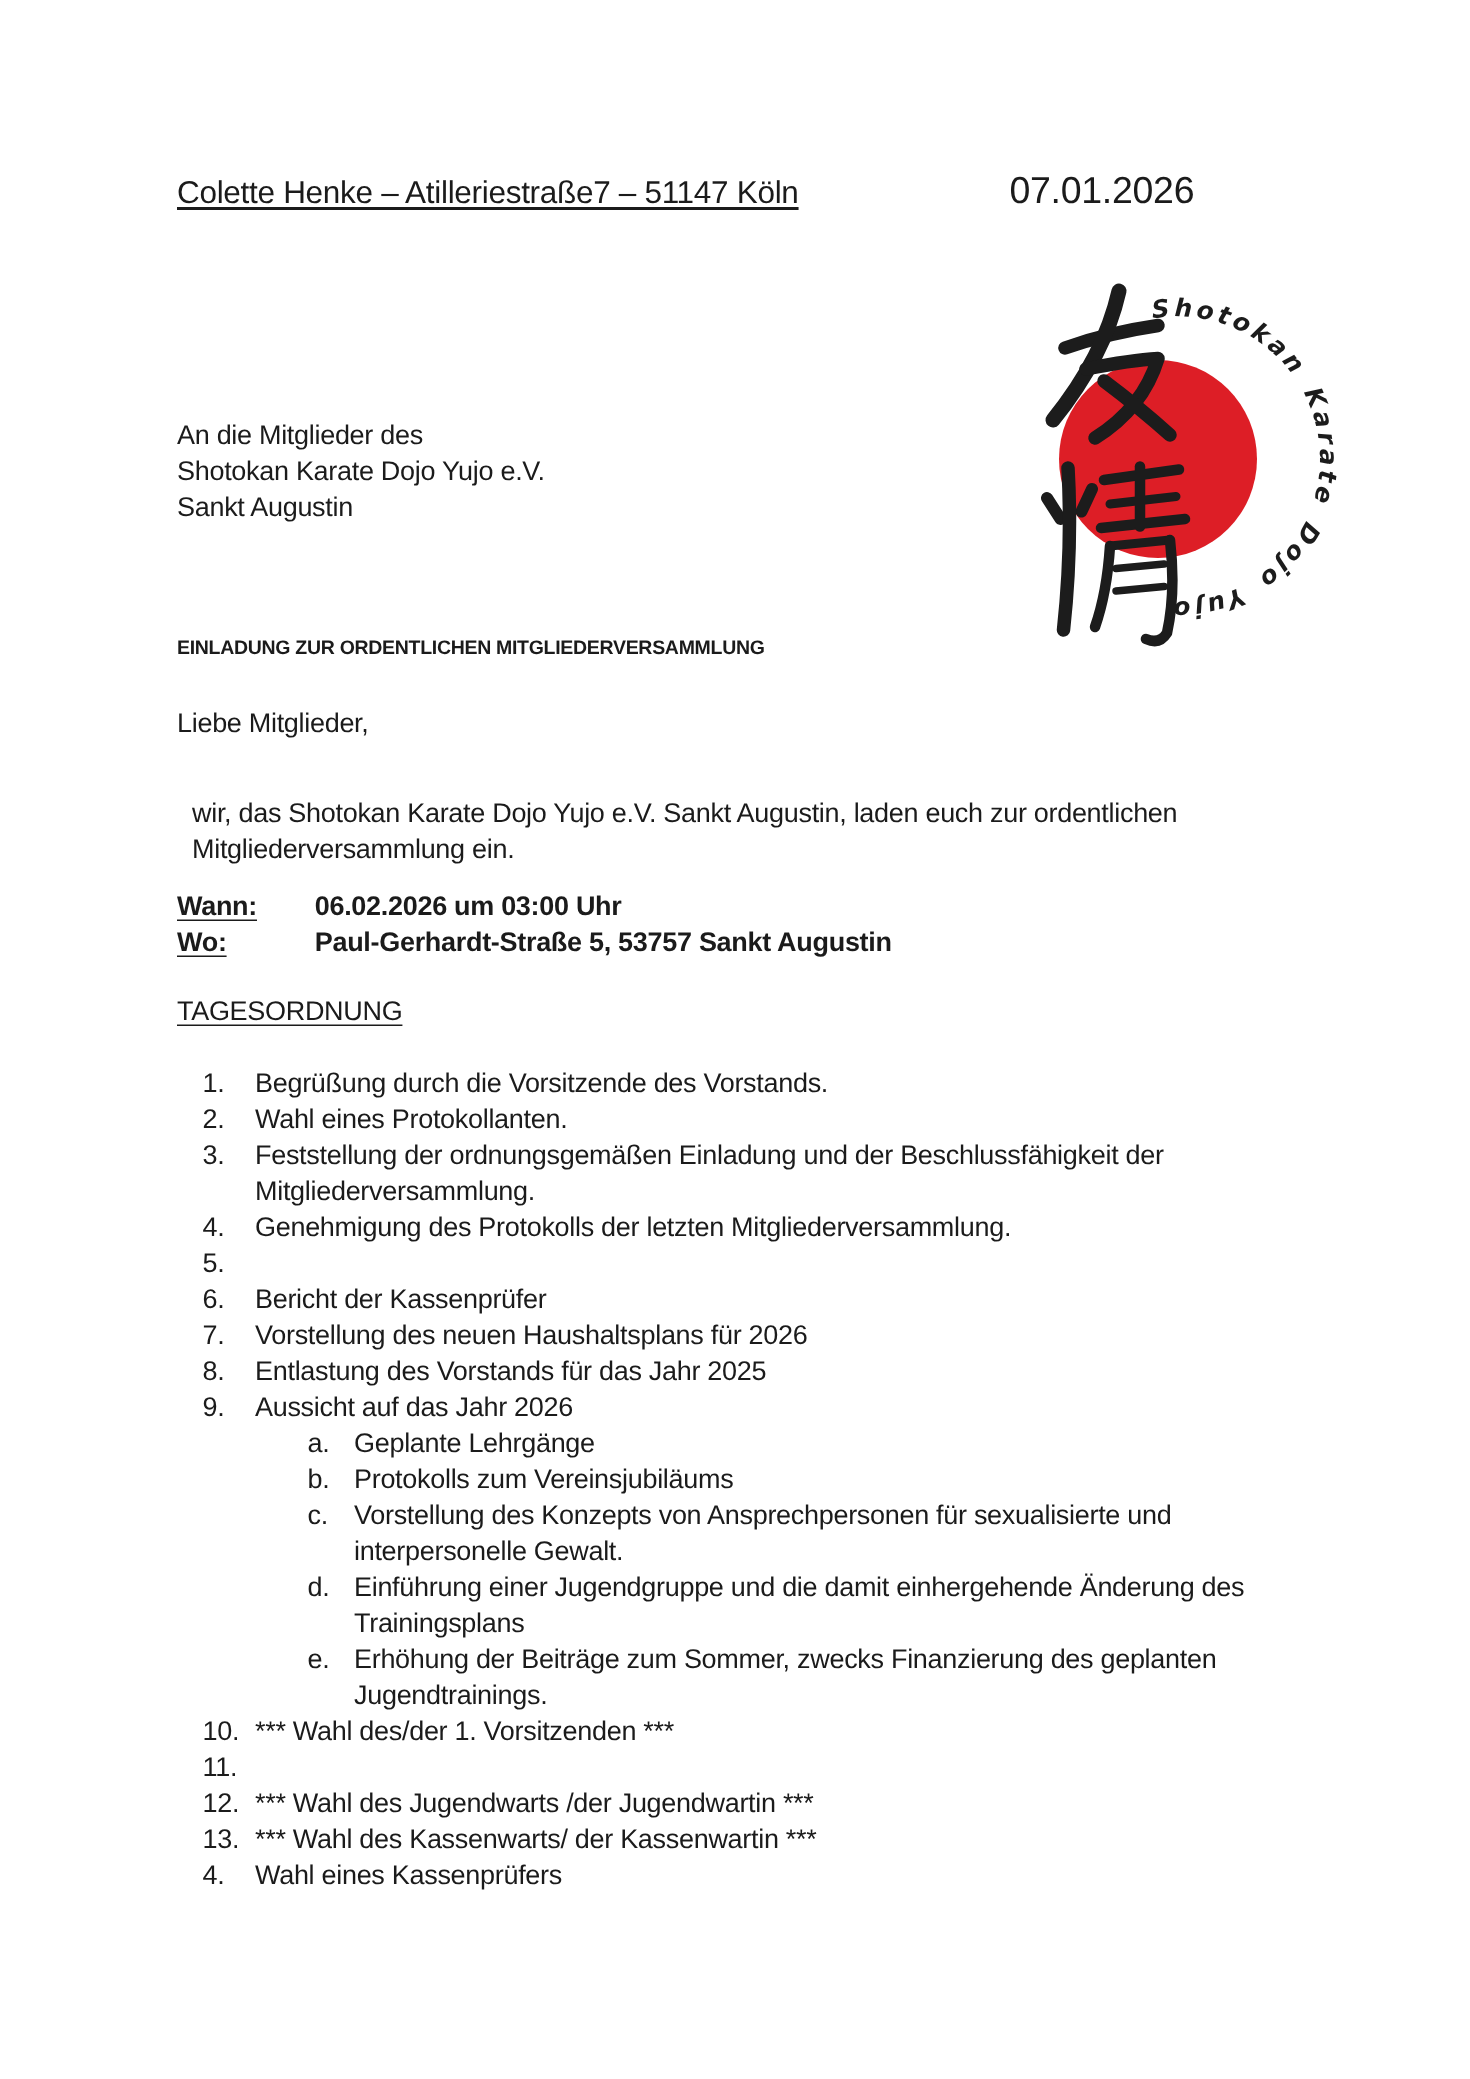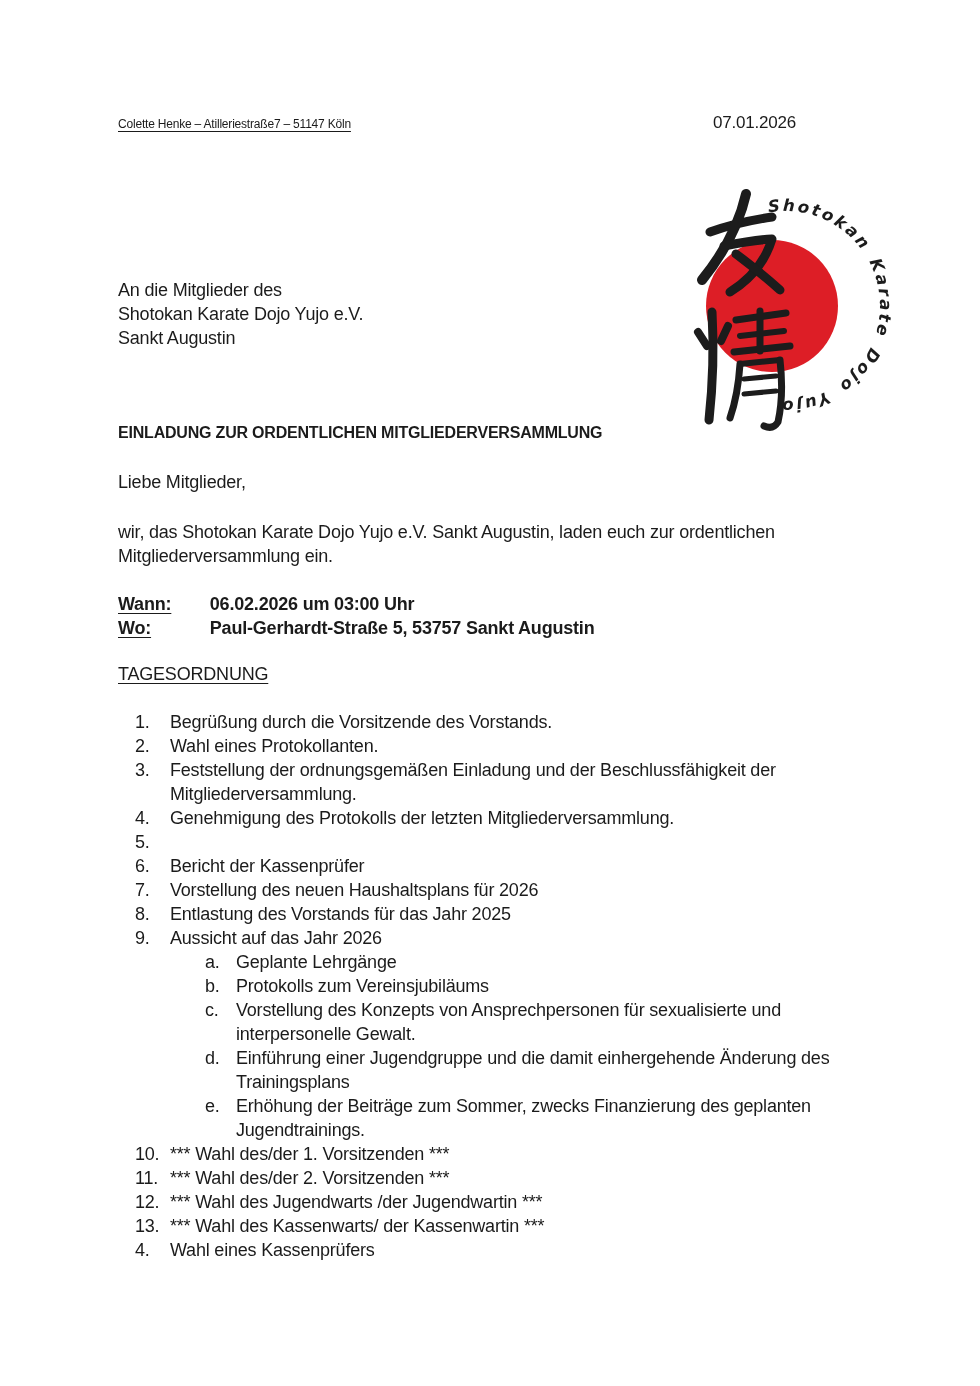--- a/index.html
+++ b/index.html
@@ -9,44 +9,44 @@
     height: 1386px;
     background: #ffffff;
     font-family: "Liberation Sans", sans-serif;
     color: #1b1b1b;
     font-size: 18px;
     letter-spacing: -0.2px;
     overflow: hidden;
   }
   .sender {
     position: absolute; left: 118px; top: 117px;
-    font-size: 12px; text-decoration: underline;
+    font-size: 21px; text-decoration: underline;
     text-underline-offset: 3px;
   }
   .date {
-    position: absolute; left: 713px; top: 113px;
-    font-size: 17px;
+    position: absolute; left: 673px; top: 113px;
+    font-size: 25px;
   }
   .logo {
     position: absolute; left: 680px; top: 180px;
     width: 250px; height: 252px;
   }
   .recipient {
     position: absolute; left: 118px; top: 278px;
     line-height: 24px;
   }
   .title {
     position: absolute; left: 118px; top: 424px;
-    margin: 0; font-size: 16px; font-weight: bold;
+    margin: 0; font-size: 13px; font-weight: bold;
   }
   .salutation {
     position: absolute; left: 118px; top: 472px; margin: 0;
   }
   .intro {
-    position: absolute; left: 118px; top: 520px; margin: 0;
+    position: absolute; left: 118px; top: 520px; margin: 10px;
     line-height: 24px; white-space: pre-line; width: 720px;
   }
   .meeting {
     position: absolute; left: 118px; top: 592px;
     line-height: 24px; font-weight: bold;
   }
   .meeting .label {
     display: inline-block; width: 87px;
     text-decoration: underline; text-underline-offset: 3px;
   }
@@ -193,21 +193,20 @@
         <span class="num">e.</span>
         <span class="txt">Erhöhung der Beiträge zum Sommer, zwecks Finanzierung des geplanten
 Jugendtrainings.</span>
       </div>
       <div class="agenda-row">
         <span class="num">10.</span>
         <span class="txt">*** Wahl des/der 1. Vorsitzenden ***</span>
       </div>
       <div class="agenda-row">
         <span class="num">11.</span>
-        <span class="txt">*** Wahl des/der 2. Vorsitzenden ***</span>
       </div>
       <div class="agenda-row">
         <span class="num">12.</span>
         <span class="txt">*** Wahl des Jugendwarts /der Jugendwartin ***</span>
       </div>
       <div class="agenda-row">
         <span class="num">13.</span>
         <span class="txt">*** Wahl des Kassenwarts/ der Kassenwartin ***</span>
       </div>
       <div class="agenda-row">

